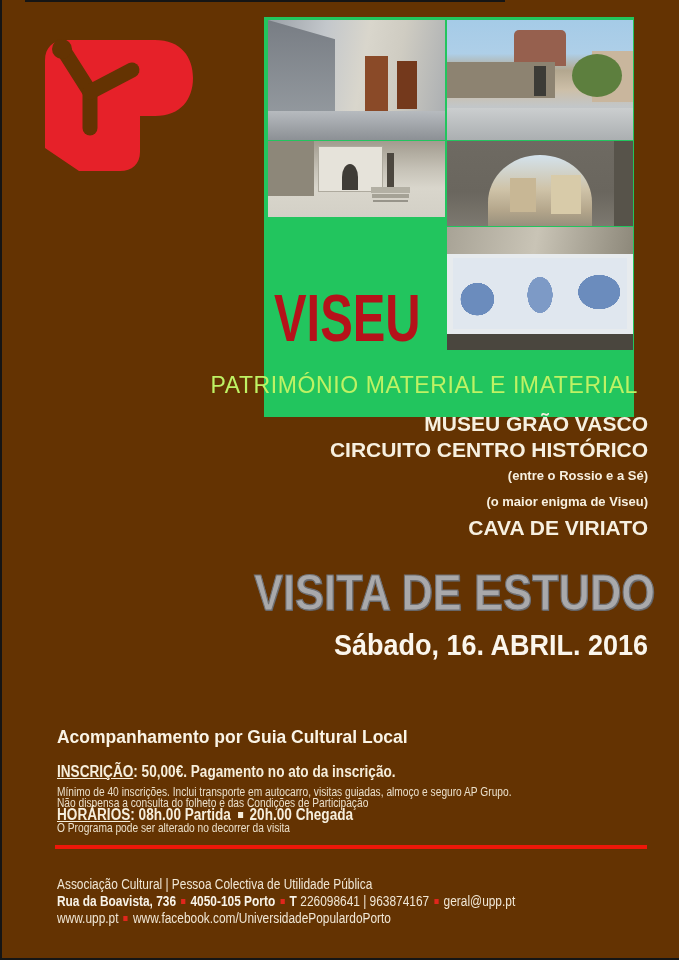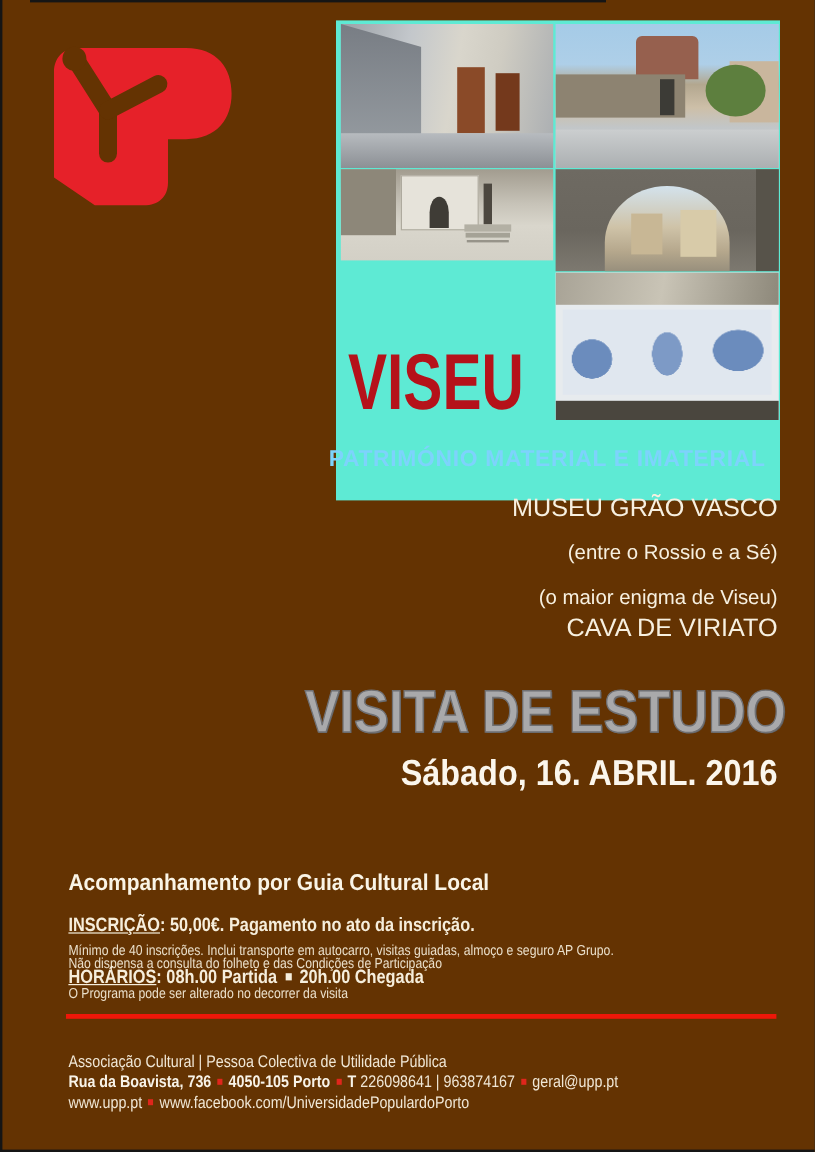--- a/index.html
+++ b/index.html
@@ -10,21 +10,21 @@
     color:#f2e9d8;
   }
   .edge{position:absolute;background:#151515;}
   .edge-top{left:25px;top:0;width:480px;height:2px;}
   .edge-left{left:0;top:0;width:2px;height:100%;}
   .edge-bottom{left:0;bottom:0;width:100%;height:2px;}
 
   .logo{position:absolute;left:43px;top:38px;width:152px;height:135px;}
 
   
-  .panel{position:absolute;left:280px;top:17px;width:370px;height:400px;background:#5eead4;}
+  .panel{position:absolute;left:264px;top:17px;width:370px;height:400px;background:#22c55e;}
   .photo{position:absolute;overflow:hidden;}
   .photo div{position:absolute;}
   .p1{left:4px;top:3px;width:177px;height:120px;background:linear-gradient(100deg,#9aa0a6 0%,#c3c7cb 30%,#d9d6cc 52%,#cfccc2 70%,#a9adb1 100%);}
   .p1a{left:0;top:0;width:38%;height:100%;background:linear-gradient(180deg,#787d84,#9aa0a5);clip-path:polygon(0 0,100% 16%,100% 100%,0 100%);}
   .p1b{left:55%;top:30%;width:13%;height:46%;background:#8a4a28;}
   .p1c{left:73%;top:34%;width:11%;height:40%;background:#74391c;}
   .p1d{left:0;bottom:0;width:100%;height:24%;background:linear-gradient(180deg,#b7bbbf,#8c9095);}
   .p2{left:183px;top:3px;width:186px;height:120px;background:linear-gradient(180deg,#a5cbe7 0%,#aecfe8 28%,#b3a78f 42%,#cdbfa8 58%,#c2c6c8 72%,#c9cccd 100%);}
   .p2a{left:36%;top:8%;width:28%;height:30%;background:#96604e;border-radius:5px 5px 0 0;}
   .p2b{left:0;top:35%;width:58%;height:30%;background:#8d8371;}
@@ -54,26 +54,26 @@
 
   .viseu{
     position:absolute;left:10px;top:268px;
     font-size:66px;font-weight:bold;line-height:1;color:#b5121a;
     transform:scaleX(0.74);transform-origin:left top;letter-spacing:0;
     white-space:nowrap;
   }
 
   .heritage-heading{
     position:absolute;right:41px;top:372px;
-    font-size:19px;font-weight:bold;letter-spacing:0.6px;color:#7dd3fc;white-space:nowrap;
+    font-size:23px;font-weight:normal;letter-spacing:0.6px;color:#bef264;white-space:nowrap;
   }
   .heritage-list{position:absolute;right:31px;top:411px;text-align:right;color:#f7f0e0;}
-  .hl{white-space:nowrap;font-weight:normal;}
+  .hl{white-space:nowrap;font-weight:bold;}
   .hl.large{font-size:21px;line-height:26px;}
-  .hl.small{font-size:17px;line-height:26px;margin-top:11px;}
+  .hl.small{font-size:13px;line-height:26px;}
 
   .event-title{
     position:absolute;right:24px;top:566px;
     font-size:50px;font-weight:bold;line-height:1.1;color:#a9a9ab;
     -webkit-text-stroke:1.2px #707073;
     text-shadow:1px 1px 0 #5e5e60;
     transform:scaleX(0.87);transform-origin:right top;white-space:nowrap;
   }
   .event-date{
     position:absolute;right:31px;top:628px;
@@ -159,20 +159,21 @@
       <div class="p5b"></div>
       <div class="p5c"></div>
     </div>
     <div class="viseu">VISEU</div>
   </div>
 
   <div class="heritage-heading">PATRIMÓNIO MATERIAL E IMATERIAL</div>
 
   <div class="heritage-list">
     <div class="hl large">MUSEU GRÃO VASCO</div>
+    <div class="hl large">CIRCUITO CENTRO HISTÓRICO</div>
     <div class="hl small">(entre o Rossio e a Sé)</div>
     <div class="hl small">(o maior enigma de Viseu)</div>
     <div class="hl large">CAVA DE VIRIATO</div>
   </div>
 
   <div class="event-title">VISITA DE ESTUDO</div>
   <div class="event-date">Sábado, 16. ABRIL. 2016</div>
 
   <div class="guide">Acompanhamento por Guia Cultural Local</div>
 

